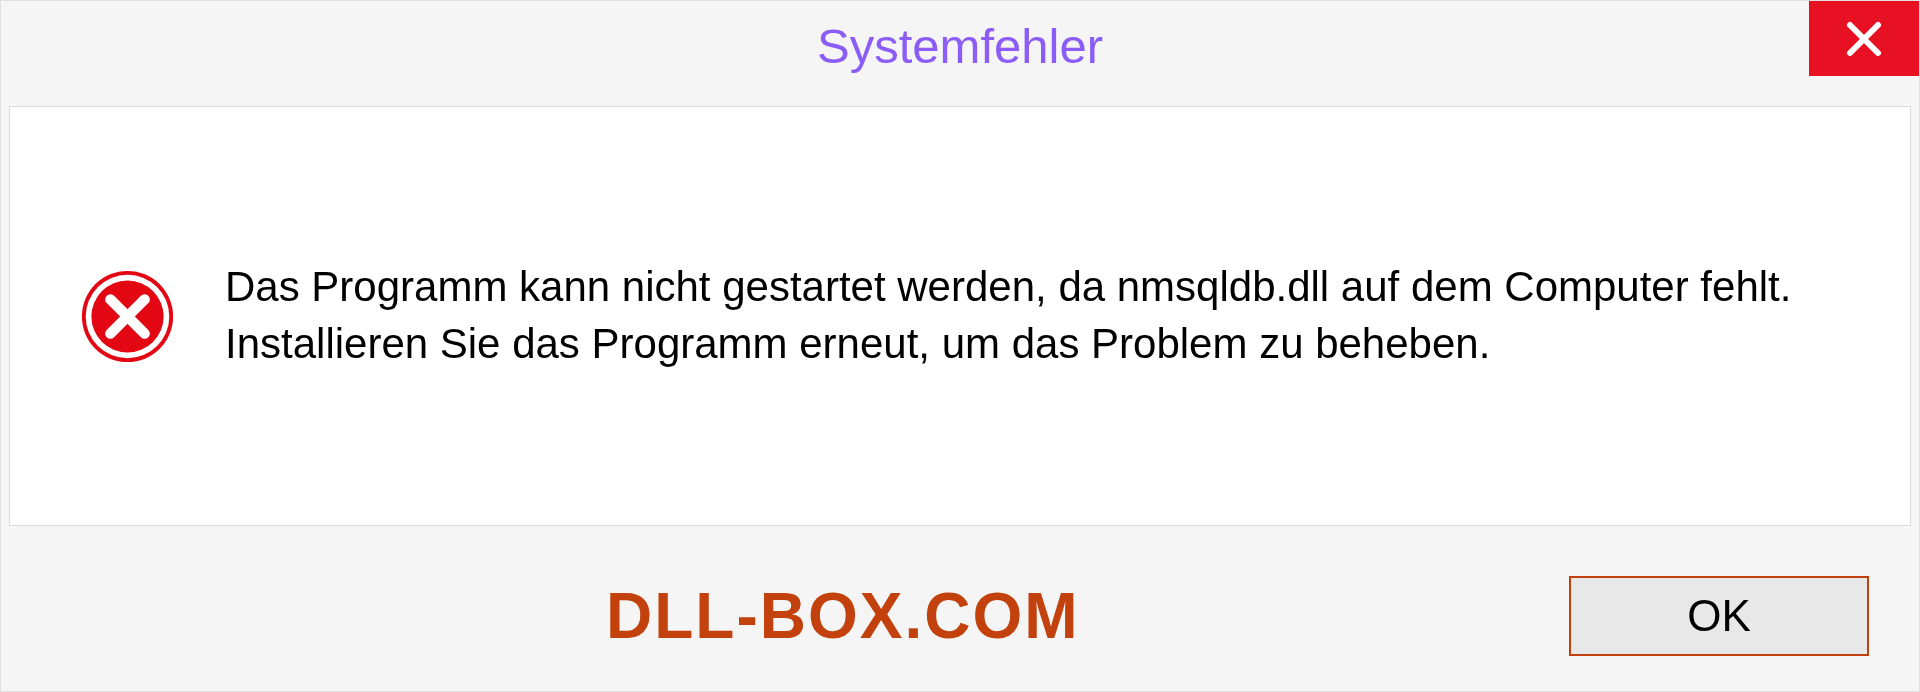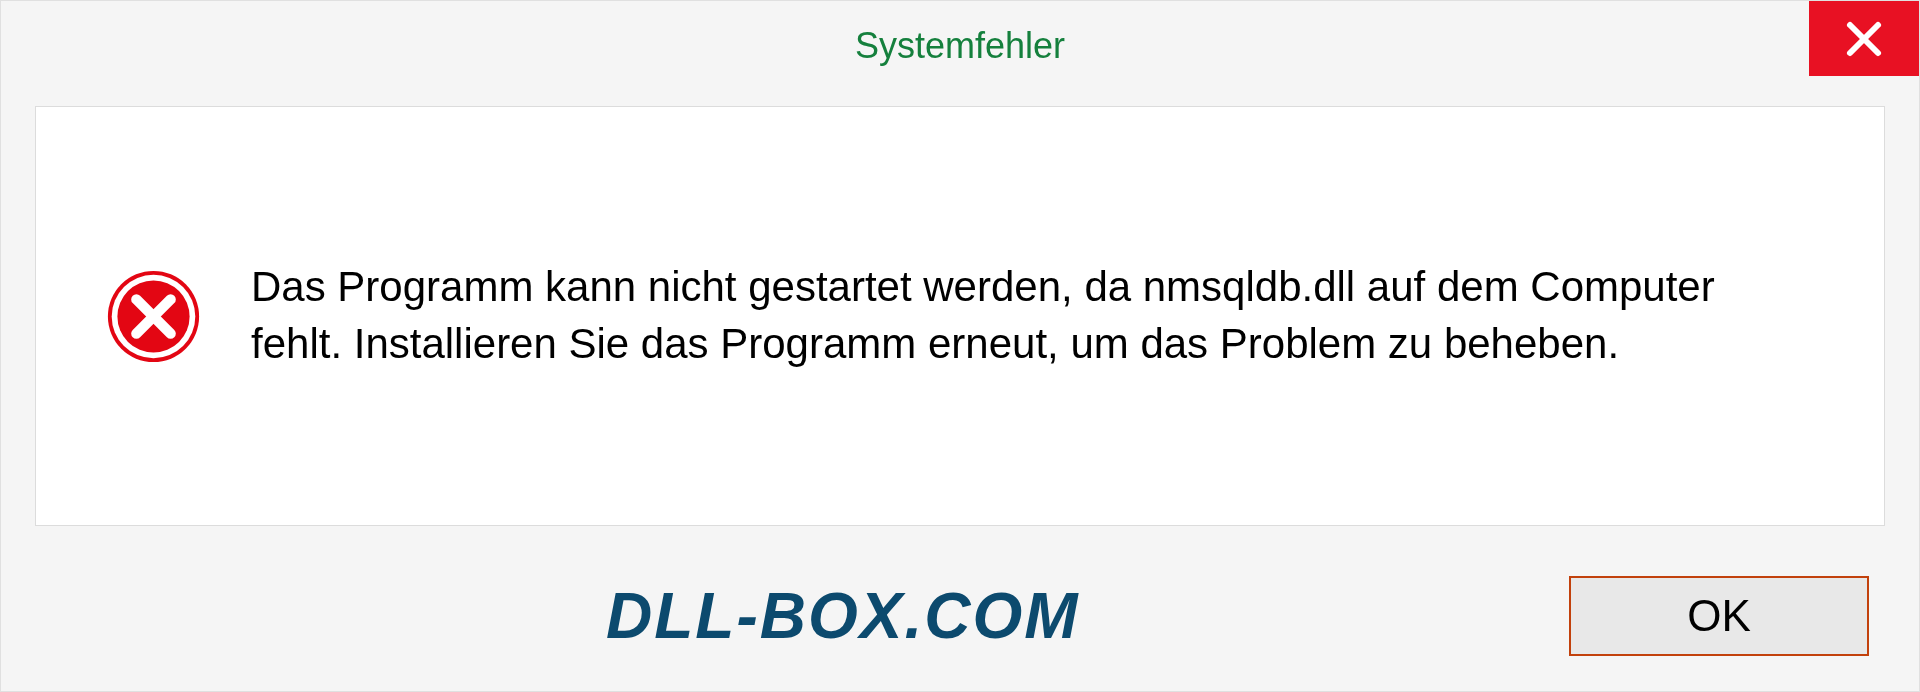--- a/index.html
+++ b/index.html
@@ -24,42 +24,42 @@
     }
     .titlebar {
       height: 90px;
       display: flex;
       align-items: center;
       justify-content: center;
       position: relative;
       background: #f5f5f5;
     }
     .title {
-      font-size: 36px;
+      font-size: 49px;
       font-weight: 400;
-      color: #15803d;
+      color: #8b5cf6;
     }
     .close-button {
       position: absolute;
       top: 0;
       right: 0;
       width: 110px;
       height: 75px;
       background: #e81123;
       display: flex;
       align-items: center;
       justify-content: center;
       cursor: pointer;
     }
     .close-button svg {
       width: 40px;
       height: 40px;
     }
     .content-box {
-      margin: 15px 34px;
+      margin: 15px 8px;
       background: #ffffff;
       border: 1px solid #dcdcdc;
       flex: 1;
       display: flex;
       align-items: center;
       padding: 60px 70px;
       gap: 50px;
     }
     .error-icon {
       width: 95px;
@@ -79,22 +79,21 @@
     .footer {
       height: 150px;
       display: flex;
       align-items: center;
       justify-content: space-between;
       padding: 0 50px 0 25px;
     }
     .watermark {
       font-size: 64px;
       font-weight: 800;
-      font-style: italic;
-      color: #0c4a6e;
+      color: #c2410c;
       letter-spacing: 2px;
       margin-left: 580px;
     }
     .ok-button {
       width: 300px;
       height: 80px;
       background: #e8e8e8;
       border: 2px solid #c2410c;
       font-size: 44px;
       font-weight: 400;

